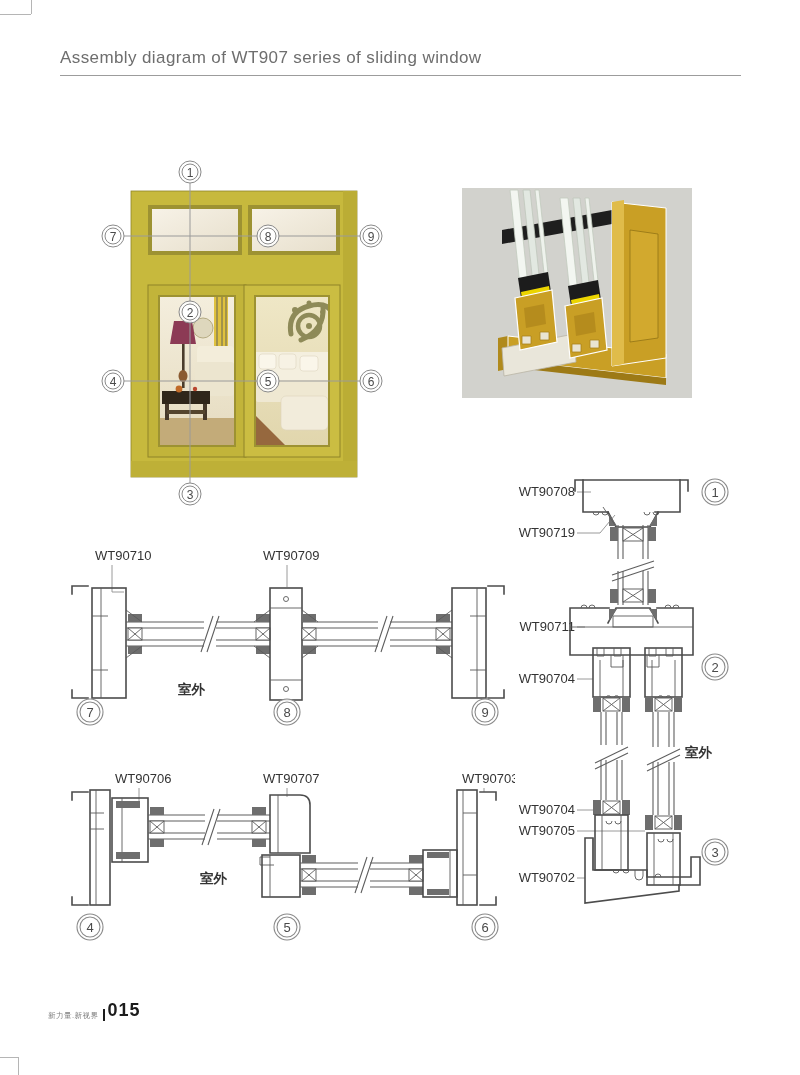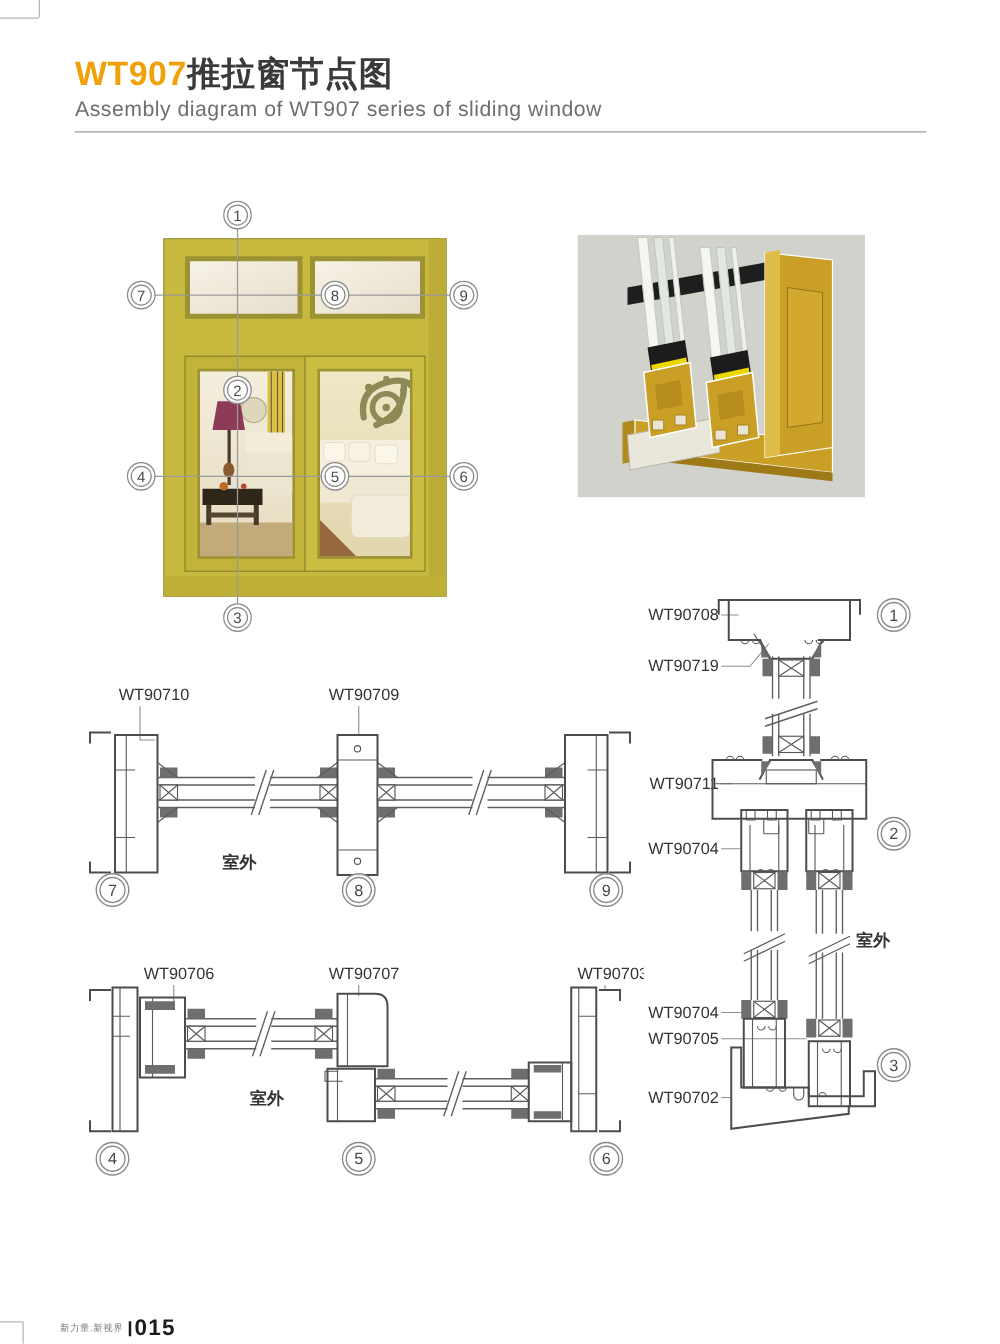--- a/index.html
+++ b/index.html
@@ -10,21 +10,21 @@
   .abs{position:absolute;}
   
   .hdr{position:absolute;left:60px;top:44px;width:690px;}
   .hdr h1{margin:0;font-size:27px;line-height:30px;font-weight:bold;letter-spacing:.5px;color:#3a3a3a;}
   .hdr h1 .code{color:#f2a007;}
   .hdr .sub{margin:4px 0 0 0;font-size:17px;color:#6e6e6e;letter-spacing:.4px;}
   .hdr .rule{margin-top:7px;height:1px;background:#9c9c9c;width:681px;}
   
   .crop{position:absolute;background:#b5b5b5;}
   
-  .footer{position:absolute;left:48px;top:1052px;display:flex;align-items:center;}
+  .footer{position:absolute;left:48px;top:1000px;display:flex;align-items:flex-end;}
   .footer .brand{font-size:7.5px;color:#7d7d7d;letter-spacing:.5px;}
   .footer .bar{display:inline-block;width:2px;height:12px;background:#1c1c1c;margin:0 3px 0 4px;}
   .footer .pageno{font-size:18px;font-weight:bold;color:#1c1c1c;letter-spacing:1px;}
   
   svg{display:block;}
   svg text{font-family:"Liberation Sans", sans-serif;}
   .dline{stroke:#4c4c4c;fill:none;stroke-width:1.6;stroke-linecap:square;}
   .dthin{stroke:#5a5a5a;fill:none;stroke-width:.9;}
   .dfill{fill:#6e6e6e;stroke:none;}
   .xbox{fill:#ffffff;stroke:#555555;stroke-width:.9;}
@@ -40,21 +40,20 @@
 </style>
 </head>
 <body>
 
 <div class="crop" style="left:0;top:14px;width:31px;height:1px;"></div>
 <div class="crop" style="left:31px;top:0;width:1px;height:14px;"></div>
 <div class="crop" style="left:0;top:1057px;width:18px;height:1px;"></div>
 <div class="crop" style="left:18px;top:1057px;width:1px;height:18px;"></div>
 
 <div class="hdr">
-  <h1><span class="code">WT907</span><span>推拉窗节点图</span></h1>
   <div class="sub">Assembly diagram of WT907 series of sliding window</div>
   <div class="rule"></div>
 </div>
 
 <svg class="abs" style="left:95px;top:158px;" width="290" height="350" viewBox="0 0 290 350">
   <defs>
     <linearGradient id="glassT" x1="0" y1="0" x2="1" y2="1">
       <stop offset="0" stop-color="#f7f2e7"></stop>
         <stop offset="1" stop-color="#e7dfcc"></stop>
     </linearGradient>

